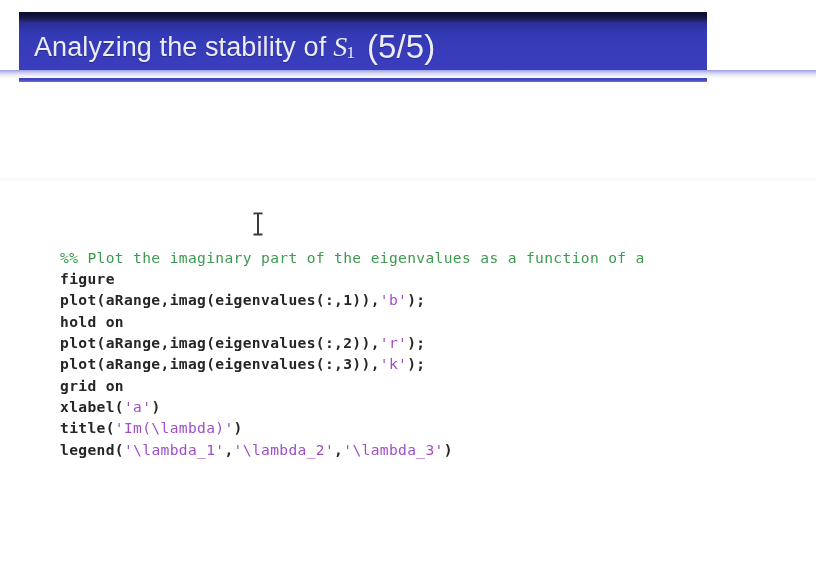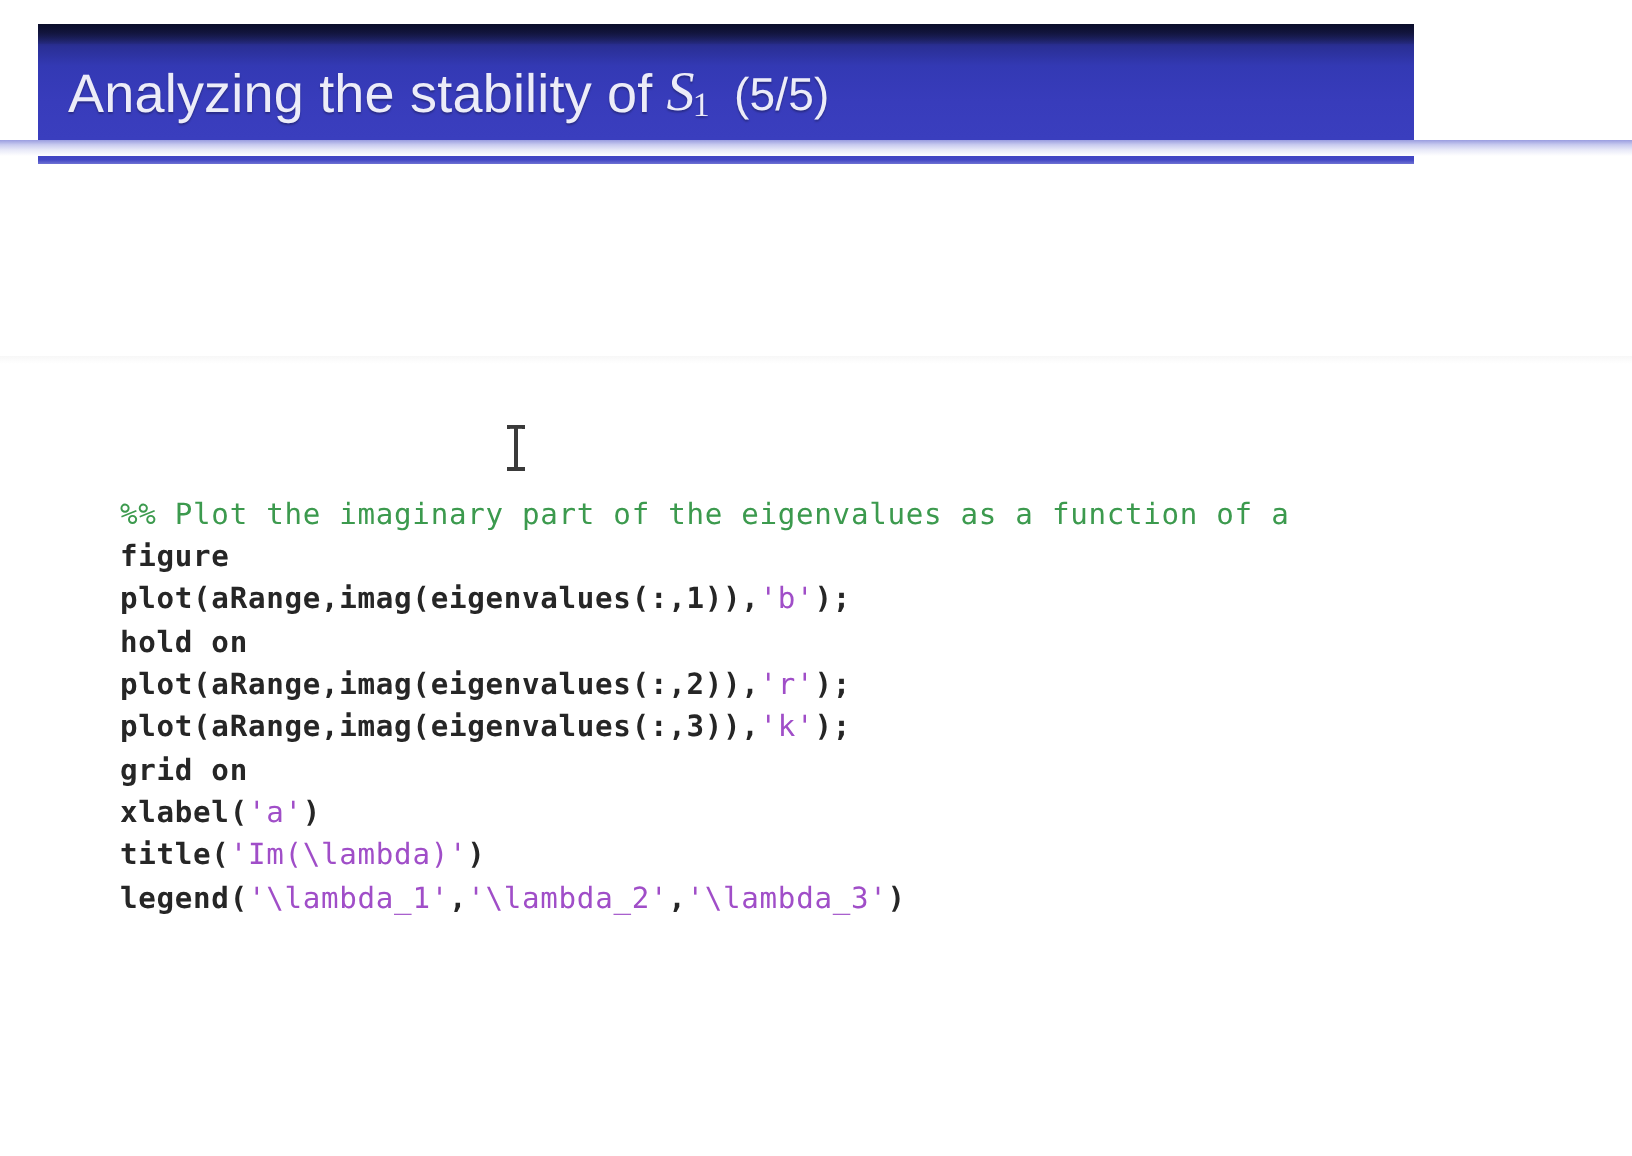--- a/index.html
+++ b/index.html
@@ -86,21 +86,21 @@
     font-family: "Liberation Serif", serif;
     font-style: normal;
     font-size: 17px;
     vertical-align: sub;
     position: relative;
     top: 6px;
     left: -1px;
   }
   .title-text .count {
     padding-left: 11px;
-    font-size: 23px;
+    font-size: 33px;
   }
 
   
   .code-block {
     position: absolute;
     left: 0;
     top: 178px;
     width: 816px;
     font-family: "DejaVu Sans Mono", "Liberation Mono", monospace;
     font-size: 14.6px;

